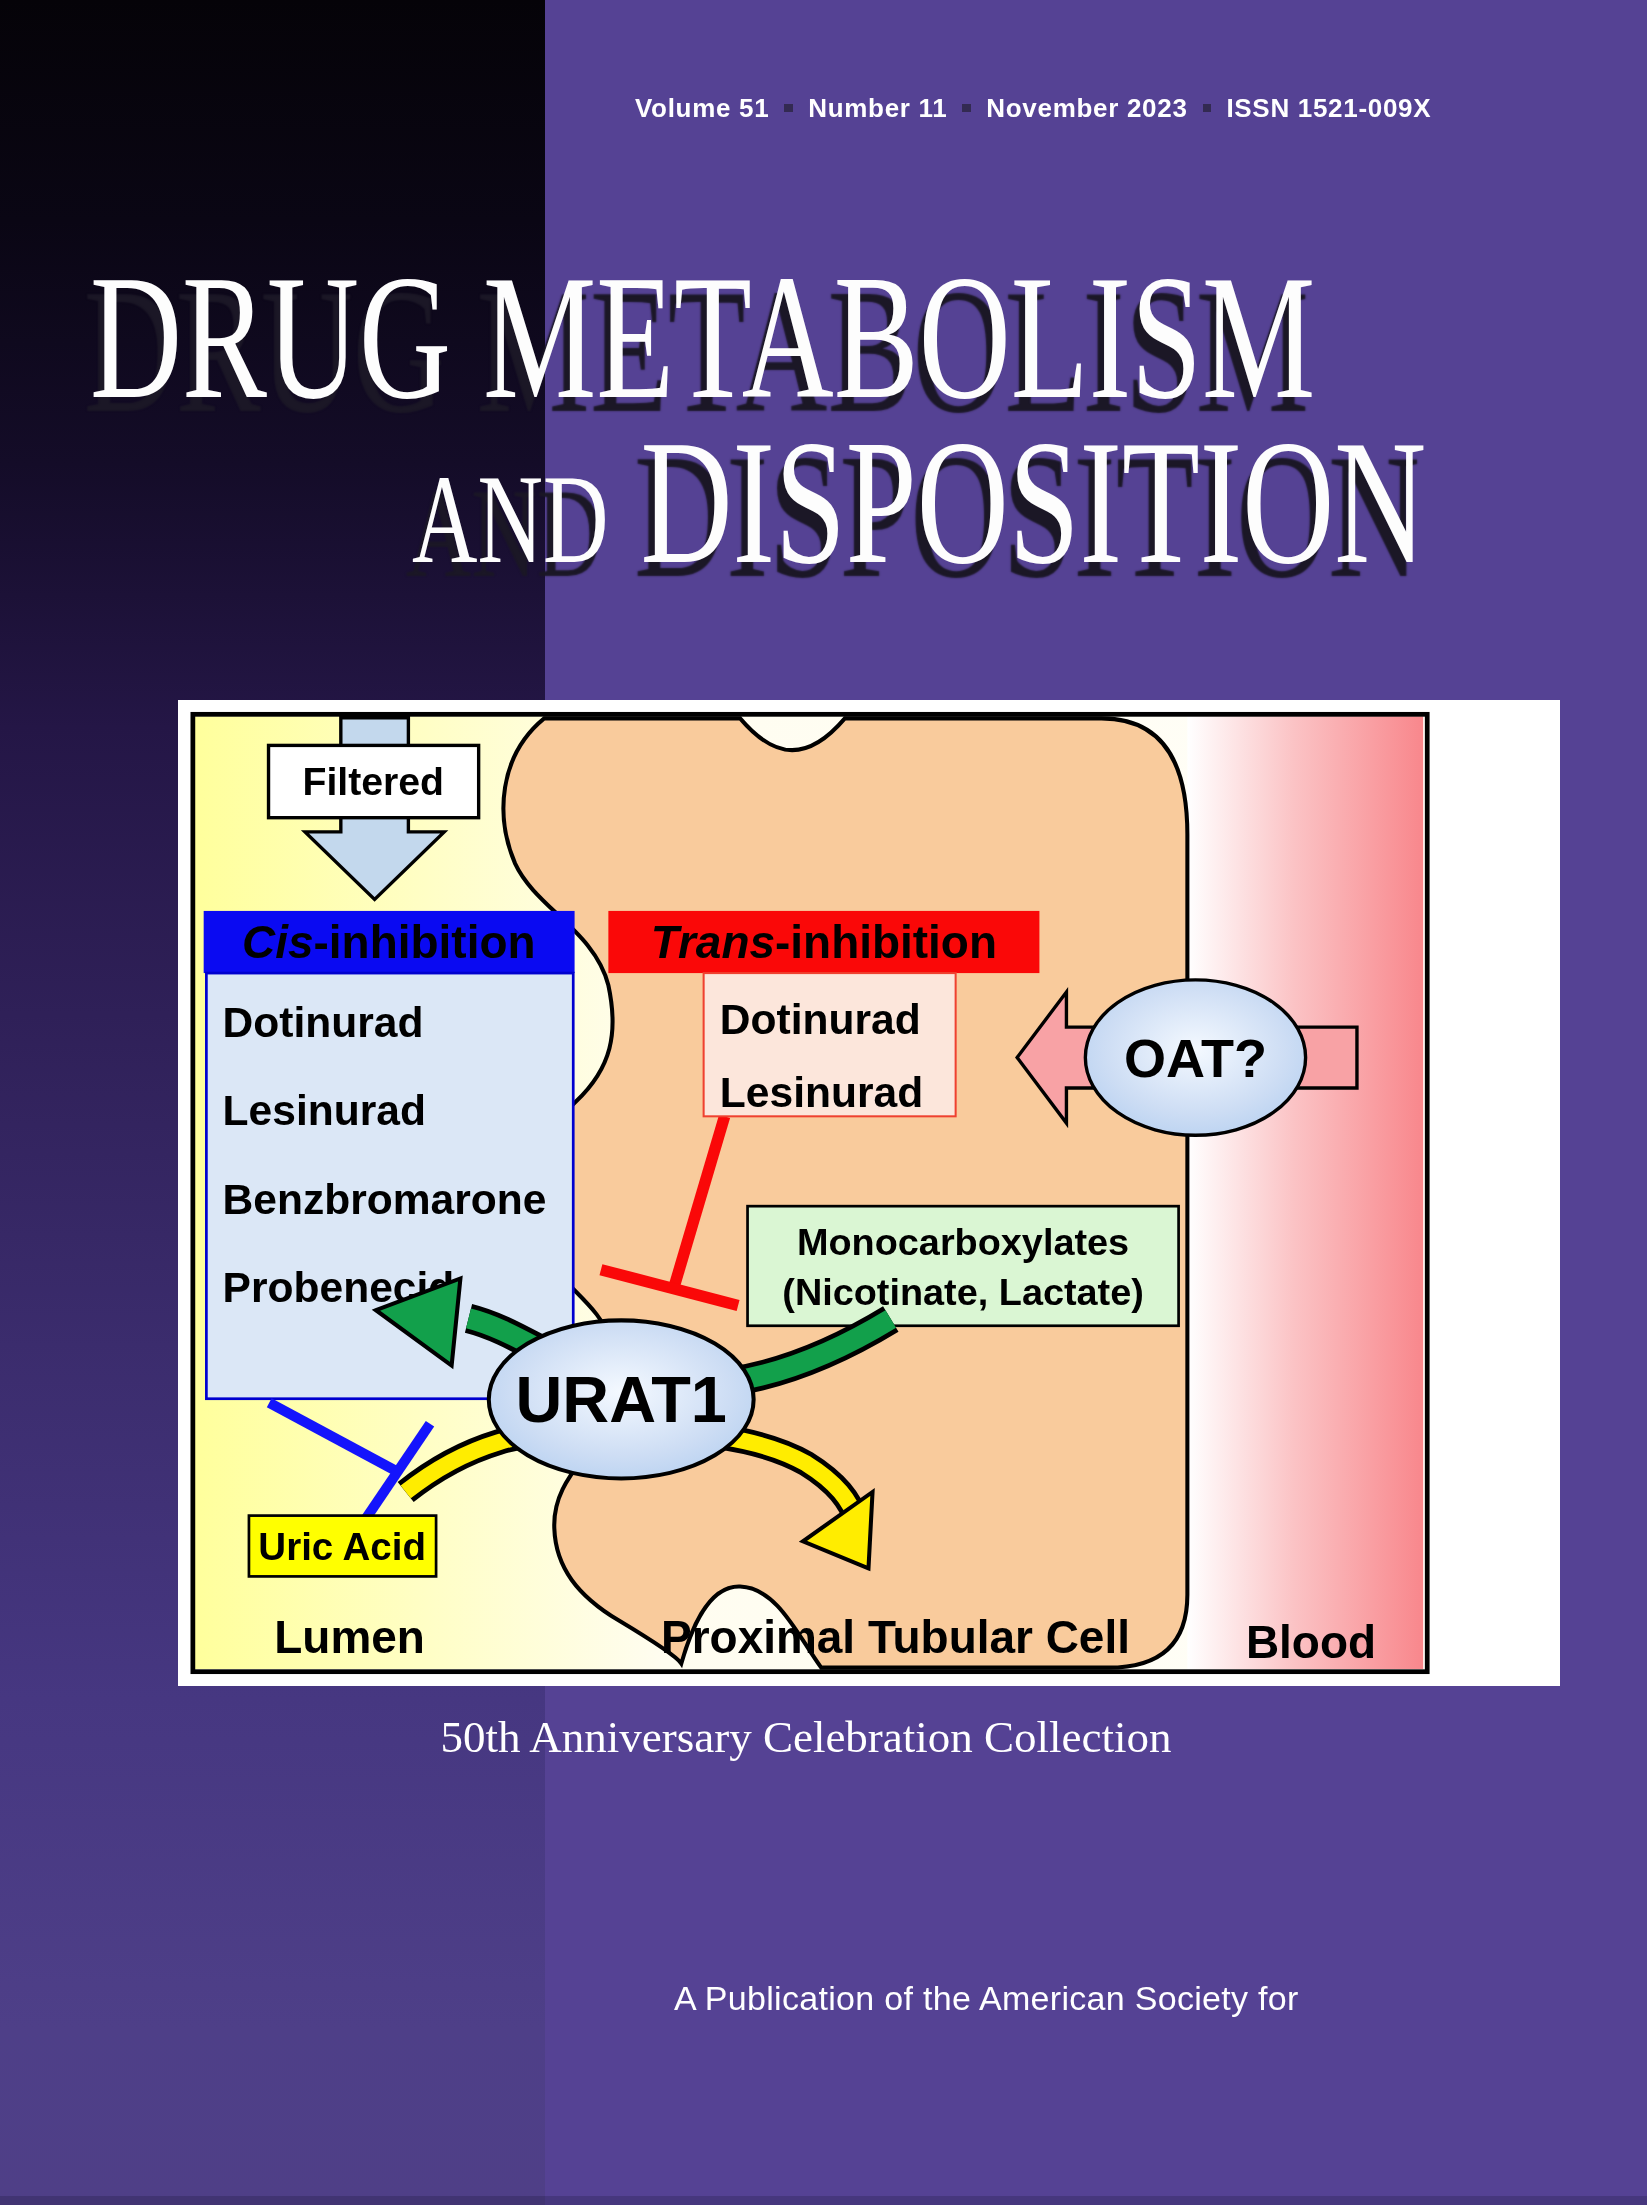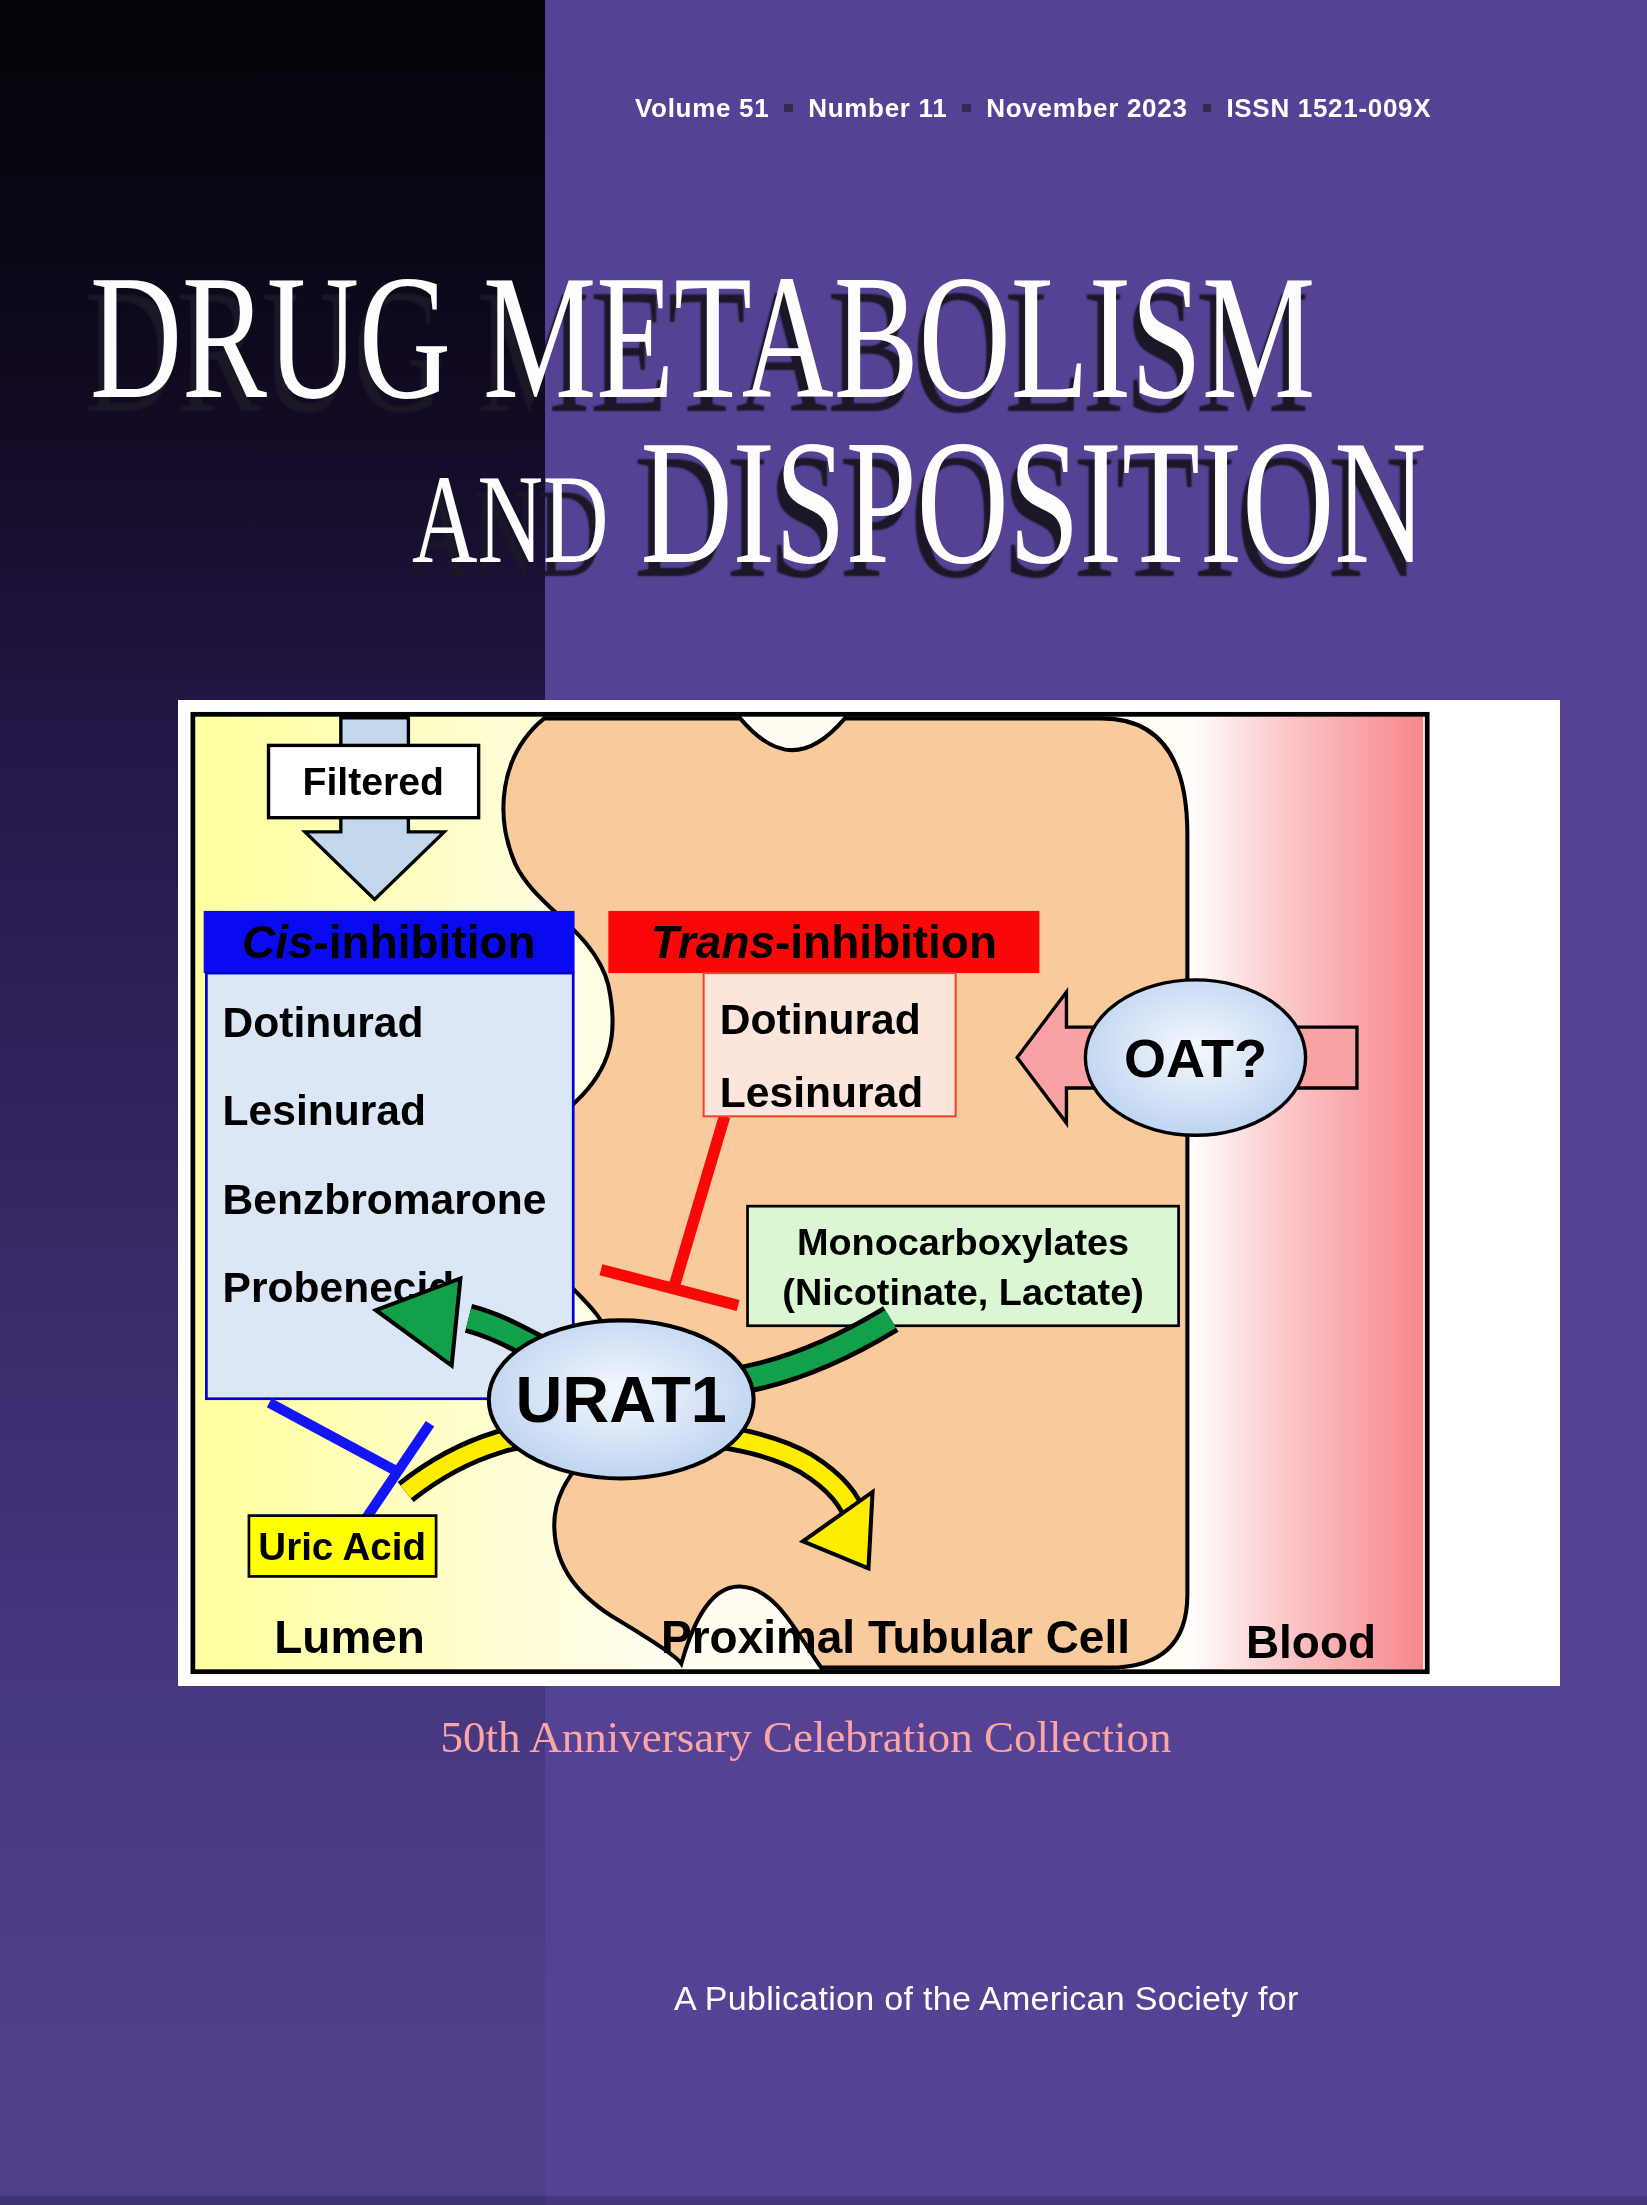--- a/index.html
+++ b/index.html
@@ -38,21 +38,21 @@
   .m-line1{left:90px;top:249px;font-size:177px;}
   .m-line2{left:412px;top:414px;font-size:177px;}
   .m-small{font-size:126px;}
   .figure-frame{
     position:absolute;left:178px;top:700px;width:1382px;height:986px;
     background:#ffffff;
   }
   .figure-frame svg{position:absolute;left:0;top:0;}
   .caption{
     position:absolute;left:806px;top:1711px;transform:translateX(-50%);
-    font-family:"Liberation Serif",serif;font-size:45px;color:#fca5a5;
+    font-family:"Liberation Serif",serif;font-size:45px;color:#ffffff;
     white-space:nowrap;
   }
   .publisher{
     position:absolute;left:674px;top:1973px;
     color:#ffffff;font-weight:normal;font-size:34px;line-height:51px;
     letter-spacing:0.3px;white-space:nowrap;
   }
   .fig-text{font-family:"Liberation Sans",sans-serif;font-weight:bold;fill:#000000;}
 </style>
 </head>

